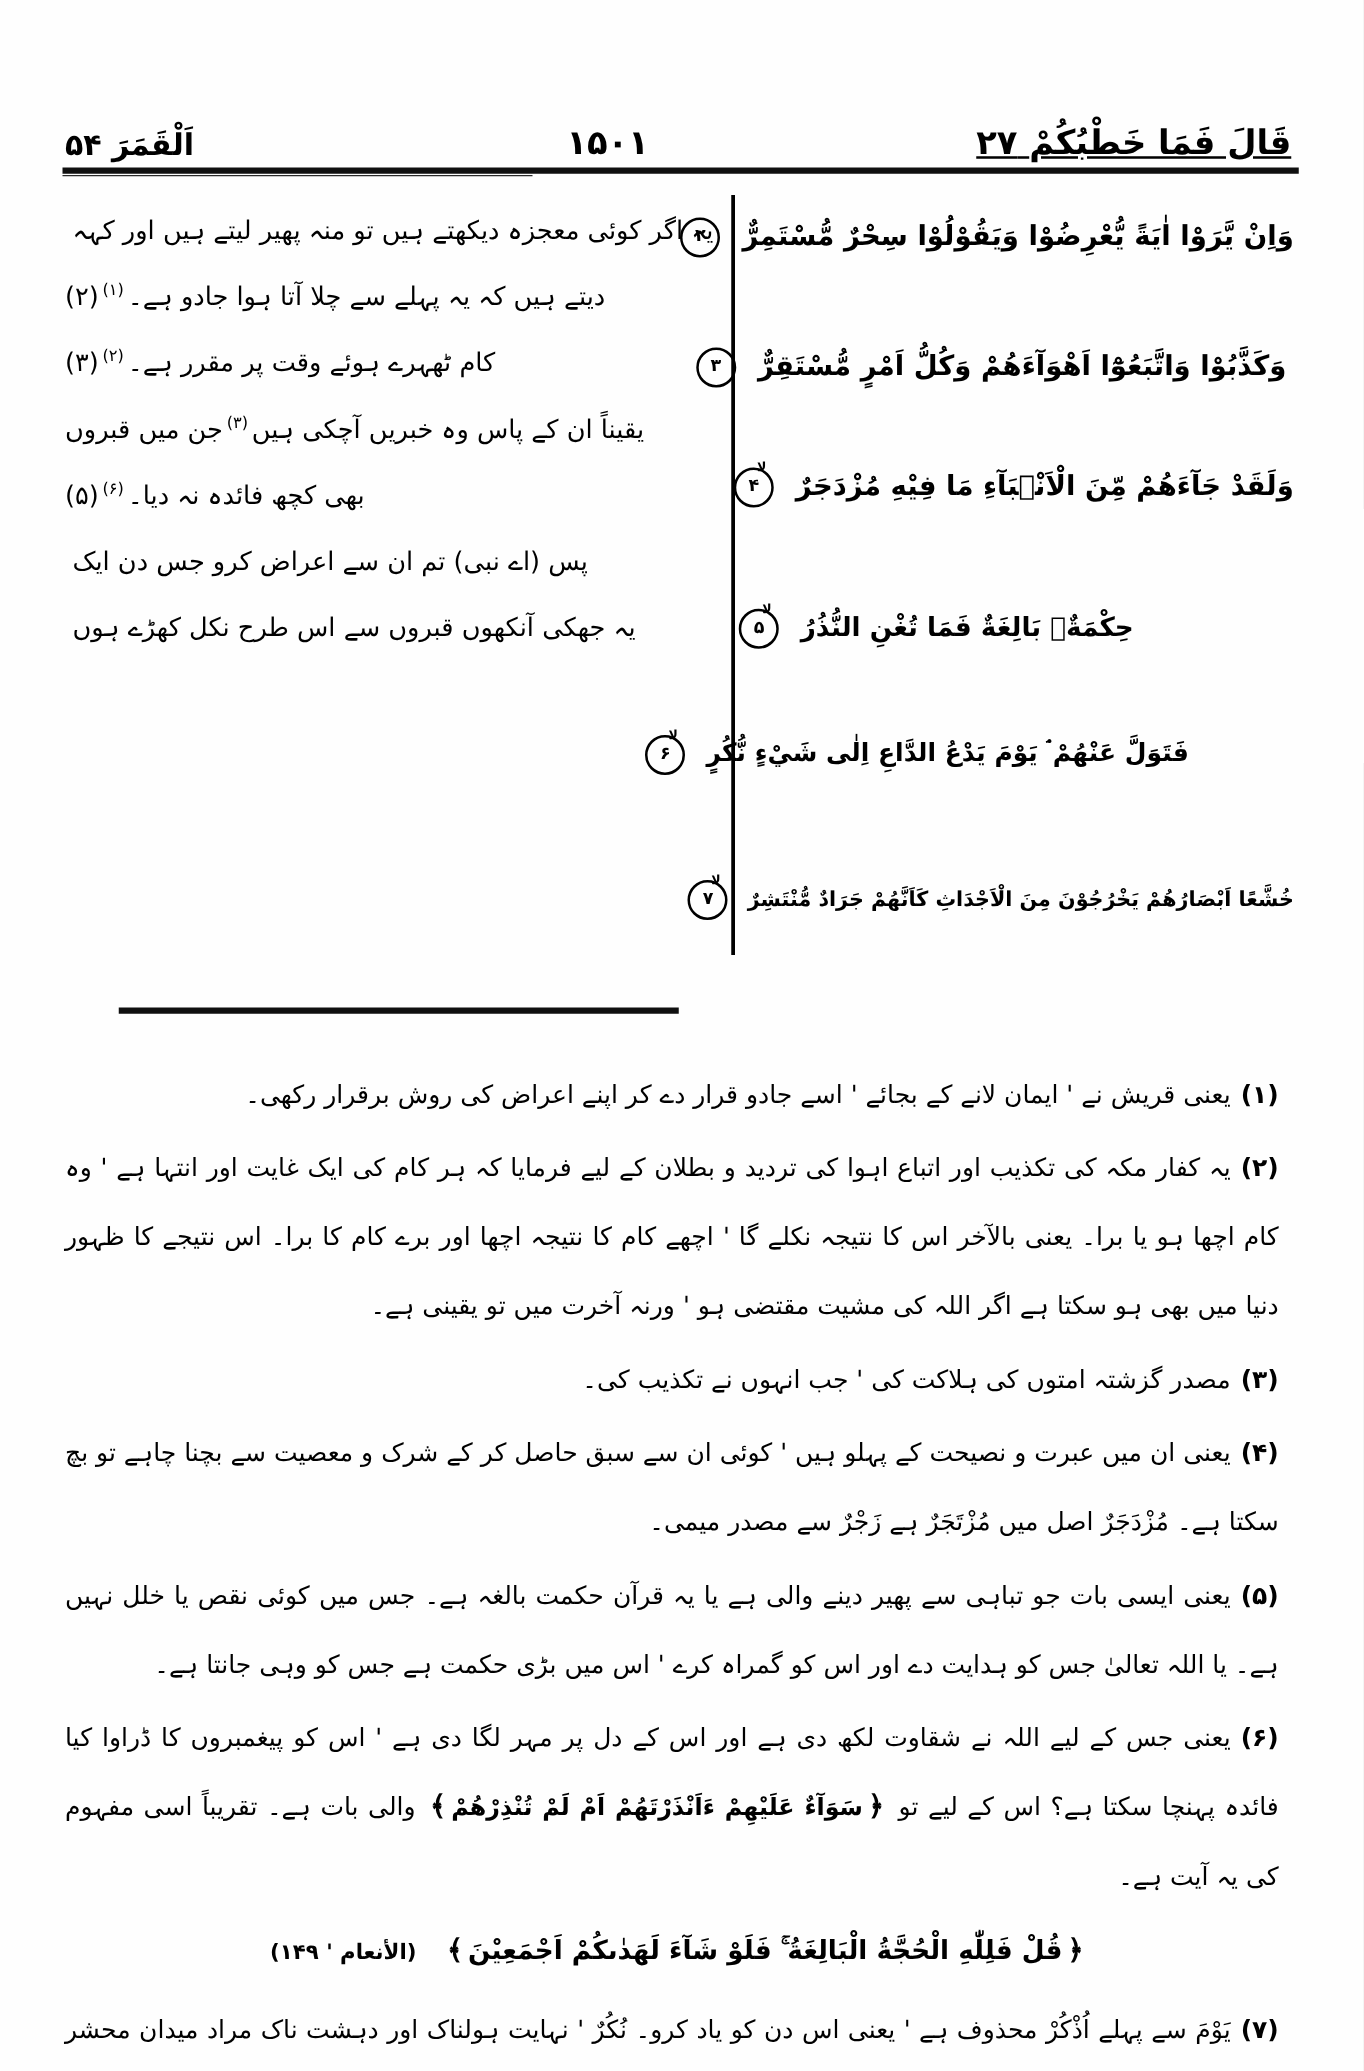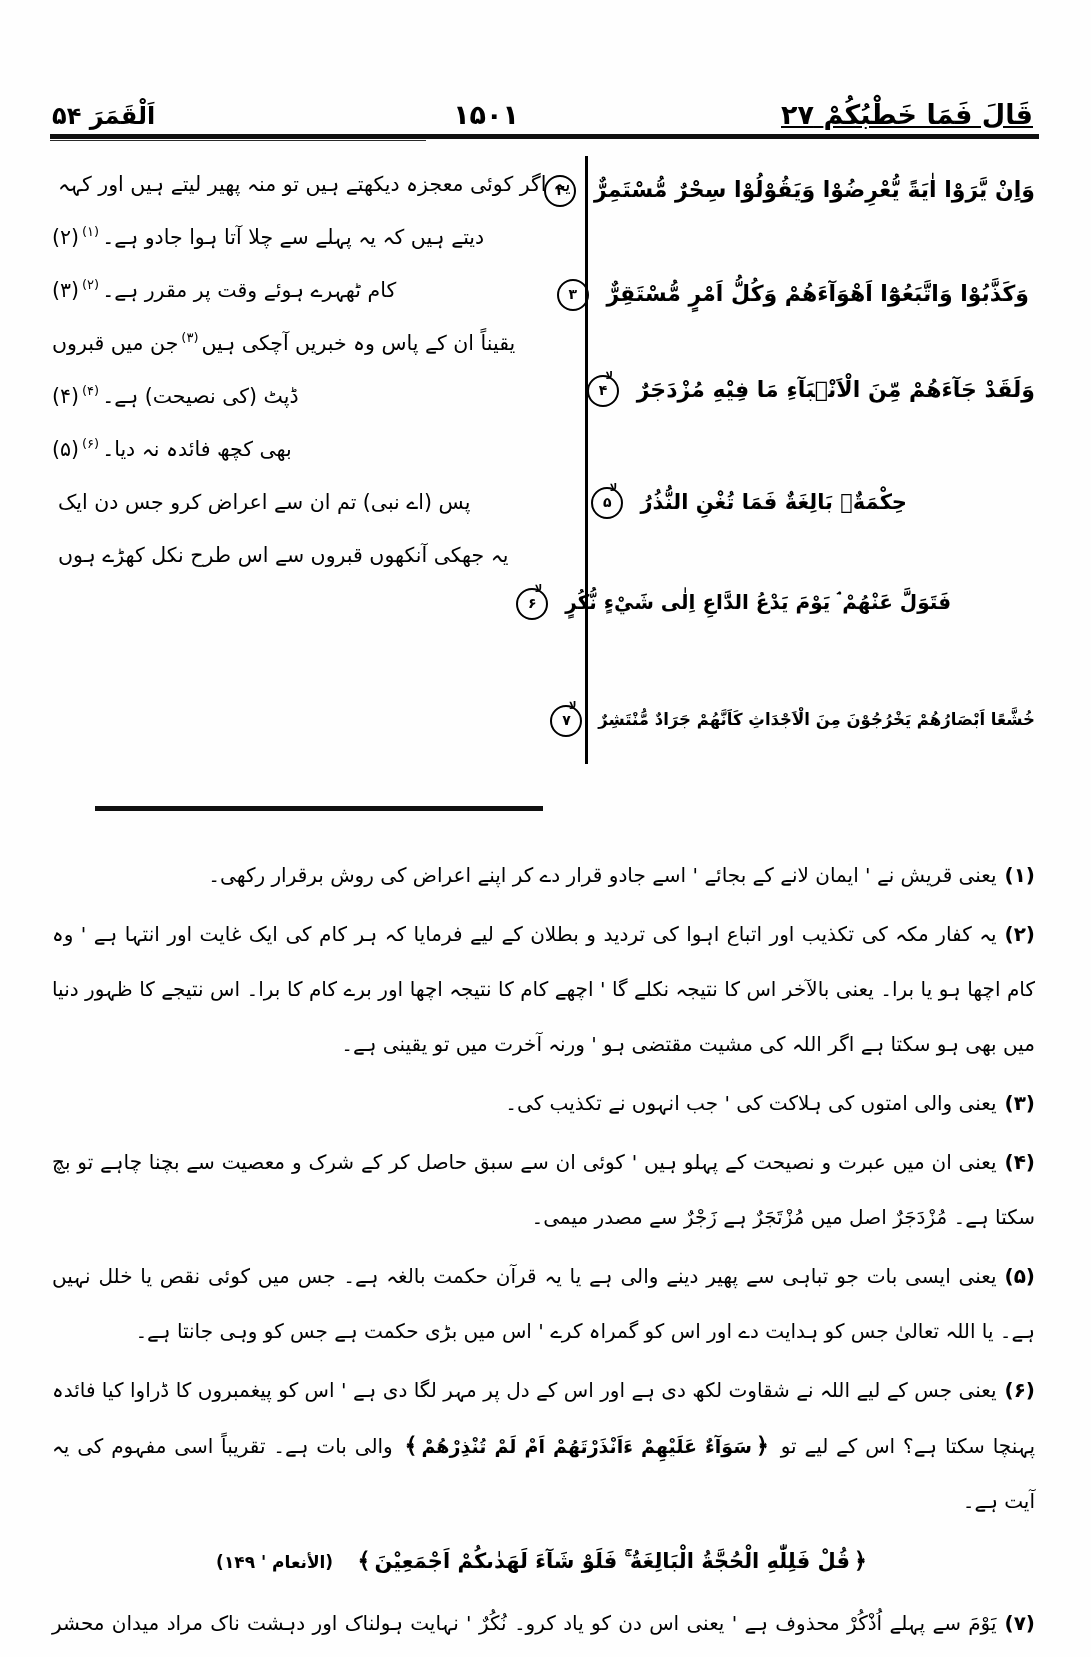--- a/index.html
+++ b/index.html
@@ -32,21 +32,21 @@
     font-size:14px;font-weight:bold;vertical-align:middle;}
   .ayah-mark{position:absolute;top:-14px;right:4px;font-size:10px;font-weight:bold;}
   .col-divider{width:3px;background:#000;height:608px;margin:4px 12px 0 14px;}
   .col-urdu{flex:1;padding-top:6px;font-size:20.5px;line-height:53px;}
   .u-line{white-space:nowrap;text-align:left;}
   .fn-sup{font-size:13px;vertical-align:super;line-height:0;padding:0 3px;}
   
   .fn-rule{position:absolute;top:806px;right:548px;left:95px;height:5px;background:#101010;}
   
   .footnotes{position:absolute;top:848px;right:56px;left:52px;font-size:20px;line-height:55px;}
-  .fn{text-align:justify;text-align-last:right;margin:0 0 4px 0;}
+  .fn{text-align:justify;text-align-last:right;margin:0 12px 4px 0;}
   .fn-marker{font-weight:bold;padding-left:8px;}
   .fn-quote-inline{font-weight:bold;font-size:19px;}
   .fn-quote-line{text-align-last:center;margin:2px 0 6px 0;}
   .fn-quote-arabic{font-weight:bold;font-size:21px;}
   .fn-quote-ref{font-weight:bold;font-size:17px;padding-right:14px;}
   .bracket{font-size:22px;font-weight:bold;padding:0 4px;}
 </style>
 </head>
 <body>
 
@@ -94,33 +94,32 @@
       </div>
     </div>
 
     <div class="col-divider"></div>
 
     <div class="col-urdu">
       <div class="u-line"><span>یہ اگر کوئی معجزہ دیکھتے ہیں تو منہ پھیر لیتے ہیں اور کہہ</span><span class="fn-sup"></span><span></span></div>
       <div class="u-line"><span>دیتے ہیں کہ یہ پہلے سے چلا آتا ہوا جادو ہے۔</span><span class="fn-sup">(۱)</span><span>(۲)</span></div>
       <div class="u-line"><span>کام ٹھہرے ہوئے وقت پر مقرر ہے۔</span><span class="fn-sup">(۲)</span><span>(۳)</span></div>
       <div class="u-line"><span>یقیناً ان کے پاس وہ خبریں آچکی ہیں</span><span class="fn-sup">(۳)</span><span>جن میں قبروں</span></div>
-      <div class="u-line"><span>ڈپٹ (کی نصیحت) ہے۔</span><span class="fn-sup">(۴)</span><span>(۴)</span></div>
       <div class="u-line"><span>بھی کچھ فائدہ نہ دیا۔</span><span class="fn-sup">(۶)</span><span>(۵)</span></div>
       <div class="u-line"><span>پس (اے نبی) تم ان سے اعراض کرو جس دن ایک</span><span class="fn-sup"></span><span></span></div>
       <div class="u-line"><span>یہ جھکی آنکھوں قبروں سے اس طرح نکل کھڑے ہوں</span><span class="fn-sup"></span><span></span></div>
     </div>
   </div>
 
   <div class="fn-rule"></div>
 
   <div class="footnotes">
     <p class="fn"><span class="fn-marker">(۱)</span><span>یعنی قریش نے ' ایمان لانے کے بجائے ' اسے جادو قرار دے کر اپنے اعراض کی روش برقرار رکھی۔</span></p>
     <p class="fn"><span class="fn-marker">(۲)</span><span>یہ کفار مکہ کی تکذیب اور اتباع اہوا کی تردید و بطلان کے لیے فرمایا کہ ہر کام کی ایک غایت اور انتہا ہے ' وہ کام اچھا ہو یا برا۔ یعنی بالآخر اس کا نتیجہ نکلے گا ' اچھے کام کا نتیجہ اچھا اور برے کام کا برا۔ اس نتیجے کا ظہور دنیا میں بھی ہو سکتا ہے اگر اللہ کی مشیت مقتضی ہو ' ورنہ آخرت میں تو یقینی ہے۔</span></p>
-    <p class="fn"><span class="fn-marker">(۳)</span><span>یعنی والی امتوں کی ہلاکت کی ' جب انہوں نے تکذیب کی۔</span></p>
+    <p class="fn"><span class="fn-marker">(۳)</span><span>مصدر گزشتہ امتوں کی ہلاکت کی ' جب انہوں نے تکذیب کی۔</span></p>
     <p class="fn"><span class="fn-marker">(۴)</span><span>یعنی ان میں عبرت و نصیحت کے پہلو ہیں ' کوئی ان سے سبق حاصل کر کے شرک و معصیت سے بچنا چاہے تو بچ سکتا ہے۔ مُزْدَجَرٌ اصل میں مُزْتَجَرٌ ہے زَجْرٌ سے مصدر میمی۔</span></p>
     <p class="fn"><span class="fn-marker">(۵)</span><span>یعنی ایسی بات جو تباہی سے پھیر دینے والی ہے یا یہ قرآن حکمت بالغہ ہے۔ جس میں کوئی نقص یا خلل نہیں ہے۔ یا اللہ تعالیٰ جس کو ہدایت دے اور اس کو گمراہ کرے ' اس میں بڑی حکمت ہے جس کو وہی جانتا ہے۔</span></p>
     <p class="fn">
       <span class="fn-marker">(۶)</span><span>یعنی جس کے لیے اللہ نے شقاوت لکھ دی ہے اور اس کے دل پر مہر لگا دی ہے ' اس کو پیغمبروں کا ڈراوا کیا فائدہ پہنچا سکتا ہے؟ اس کے لیے تو</span>
       <span class="bracket">﴿</span><span class="fn-quote-inline">سَوَآءٌ عَلَيْهِمْ ءَاَنْذَرْتَهُمْ اَمْ لَمْ تُنْذِرْهُمْ</span><span class="bracket">﴾</span>
       <span>والی بات ہے۔ تقریباً اسی مفہوم کی یہ آیت ہے۔</span>
     </p>
     <p class="fn fn-quote-line">
       <span class="bracket">﴿</span><span class="fn-quote-arabic">قُلْ فَلِلّٰهِ الْحُجَّةُ الْبَالِغَةُ ۚ فَلَوْ شَآءَ لَهَدٰىكُمْ اَجْمَعِيْنَ</span><span class="bracket">﴾</span>
       <span class="fn-quote-ref">(الأنعام ' ۱۴۹)</span>

